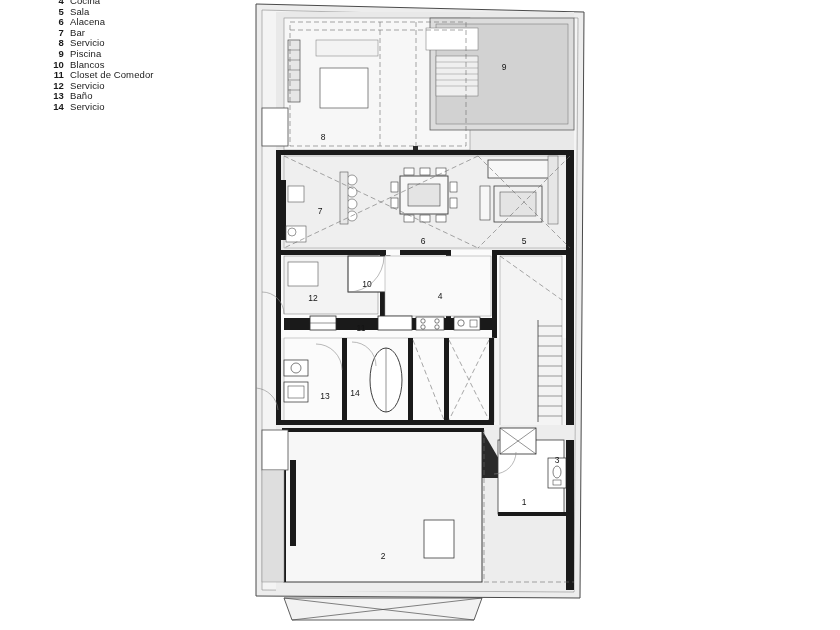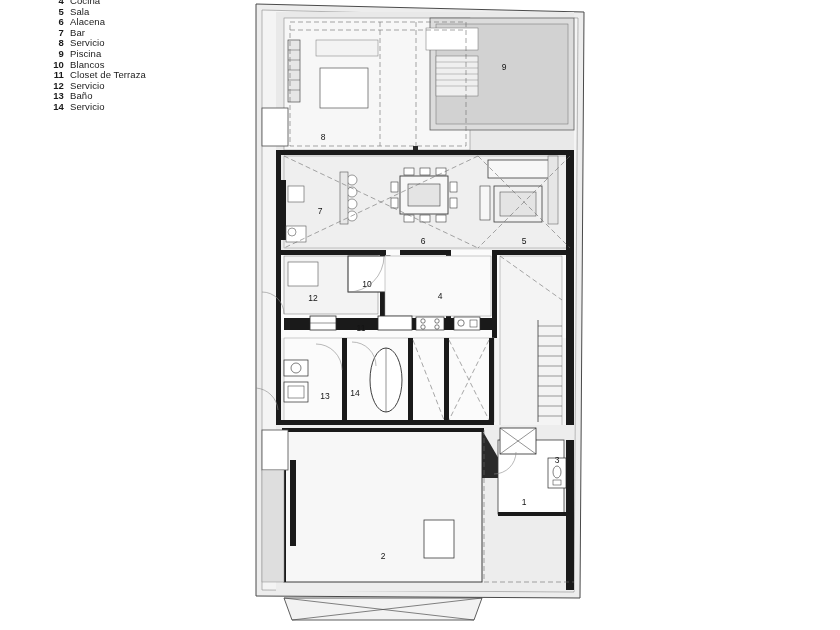--- a/index.html
+++ b/index.html
@@ -98,21 +98,21 @@
     <div class="legend-row">
       <span class="legend-num">9</span>
       <span class="legend-label">Piscina</span>
     </div>
     <div class="legend-row">
       <span class="legend-num">10</span>
       <span class="legend-label">Blancos</span>
     </div>
     <div class="legend-row">
       <span class="legend-num">11</span>
-      <span class="legend-label">Closet de Terraza</span>
+      <span class="legend-label">Closet de Comedor</span>
     </div>
     <div class="legend-row">
       <span class="legend-num">12</span>
       <span class="legend-label">Servicio</span>
     </div>
     <div class="legend-row">
       <span class="legend-num">13</span>
       <span class="legend-label">Baño</span>
     </div>
     <div class="legend-row">

